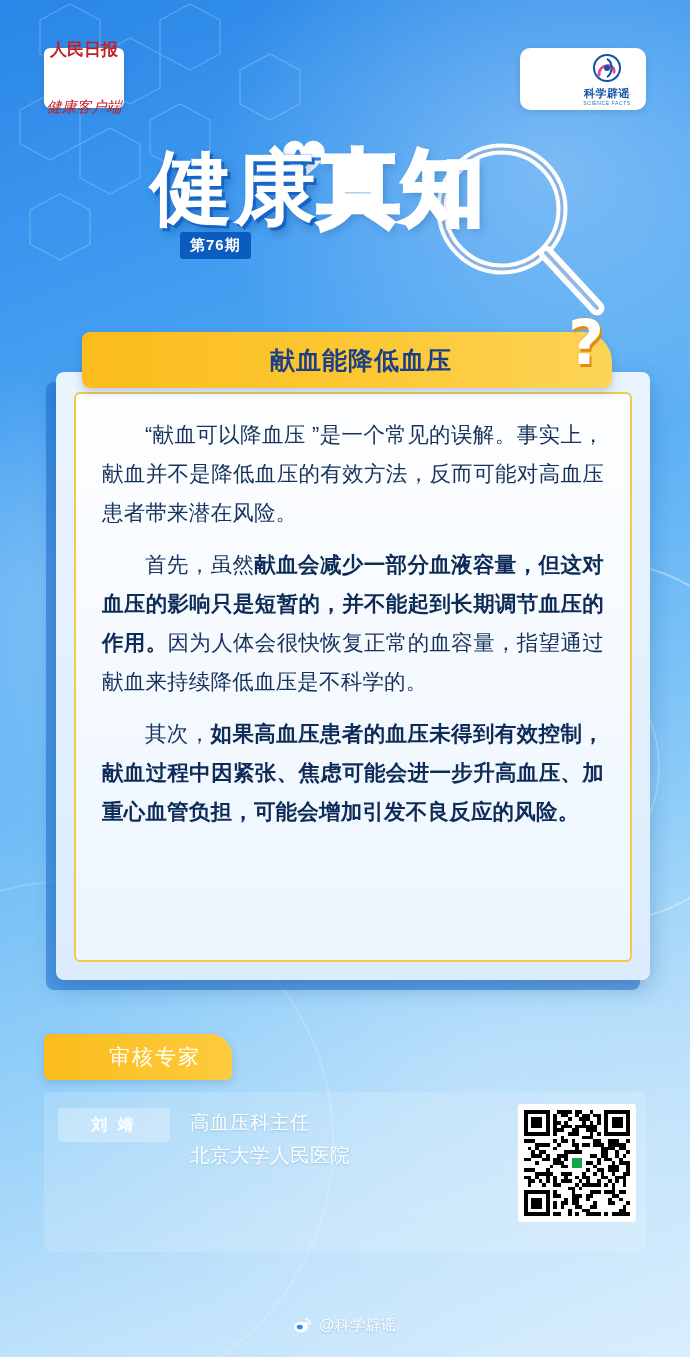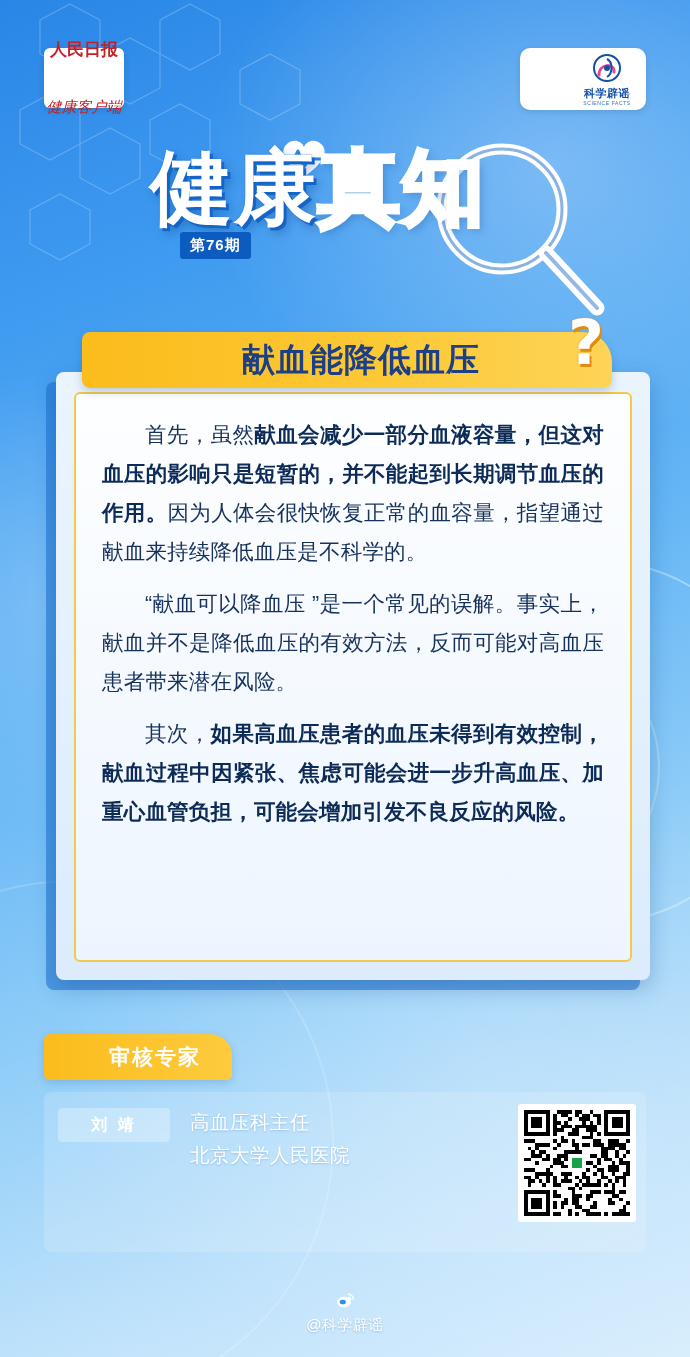--- a/index.html
+++ b/index.html
@@ -187,21 +187,21 @@
     left: 82px; top: 332px;
     width: 530px; height: 56px;
     background: linear-gradient(90deg,#fbbc1c 0%, #fcc834 55%, #fdd457 100%);
     border-radius: 8px 30px 8px 8px;
     box-shadow: 0 4px 10px rgba(12,60,130,0.22);
     display: flex;
     align-items: center;
     justify-content: center;
   }
   .q-banner .qtext {
-    font-size: 33px;
+    font-size: 25px;
     font-weight: bold;
     color: #1c3f86;
     letter-spacing: 1px;
     margin-left: 28px;
   }
   .q-mark {
     position: absolute;
     right: 86px; top: 312px;
     font-size: 62px;
     font-weight: bold;
@@ -228,21 +228,21 @@
     width: 188px; height: 46px;
     background: linear-gradient(90deg,#fbbc1c 0%, #fdcb3d 100%);
     border-radius: 6px 22px 6px 6px;
     display: flex;
     align-items: center;
     justify-content: center;
     box-shadow: 0 3px 8px rgba(12,60,130,0.18);
   }
   .expert-banner span {
     font-size: 21px;
-    font-weight: bold;
+    font-weight: normal;
     color: #ffffff;
     letter-spacing: 2px;
     margin-left: 34px;
   }
   .expert-panel {
     position: absolute;
     left: 44px; top: 1092px;
     width: 602px; height: 160px;
     border-radius: 8px;
     background: rgba(255,255,255,0.16);
@@ -288,21 +288,20 @@
 
   
   .footer {
     position: absolute;
     left: 0; bottom: 22px;
     width: 690px;
     display: flex;
     align-items: center;
     justify-content: center;
     gap: 7px;
-    flex-direction: column;
   }
   .weibo-icon { width: 19px; height: 17px; }
   .footer .handle {
     color: #ffffff;
     font-size: 15px;
     letter-spacing: 0.5px;
     text-shadow: 0 1px 2px rgba(10,60,130,0.25);
   }
 </style>
 </head>
@@ -357,22 +356,22 @@
     <div class="hero-title">
       <span>健康</span><span class="outline">真知</span>
     </div>
   </div>
   <div class="issue-badge">第76期</div>
 
   <div class="card-shadow"></div>
   <div class="card">
     <div class="card-inner">
       <div id="article-body">
+          <p class="para"><span>“献血可以降血压 ”是一个常见的误解。事实上，献血并不是降低血压的有效方法，反而可能对高血压患者带来潜在风险。</span></p>
           <p class="para"><span>首先，虽然</span><b>献血会减少一部分血液容量，但这对血压的影响只是短暂的，并不能起到长期调节血压的作用。</b><span>因为人体会很快恢复正常的血容量，指望通过献血来持续降低血压是不科学的。</span></p>
-          <p class="para"><span>“献血可以降血压 ”是一个常见的误解。事实上，献血并不是降低血压的有效方法，反而可能对高血压患者带来潜在风险。</span></p>
           <p class="para"><span>其次，</span><b>如果高血压患者的血压未得到有效控制，献血过程中因紧张、焦虑可能会进一步升高血压、加重心血管负担，可能会增加引发不良反应的风险。</b></p>
         </div>
     </div>
   </div>
   <div class="q-banner">
     <span class="qtext">献血能降低血压</span>
   </div>
   <div class="q-mark">?</div>
 
   <div class="expert-banner">

